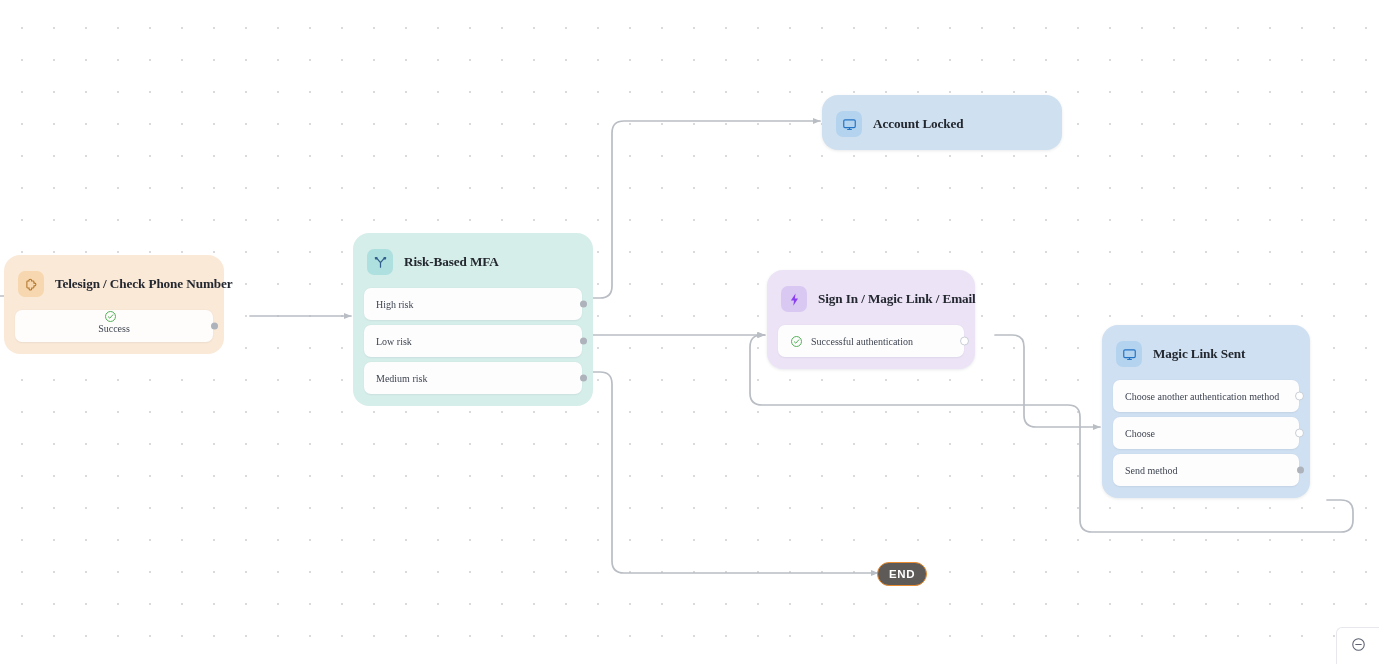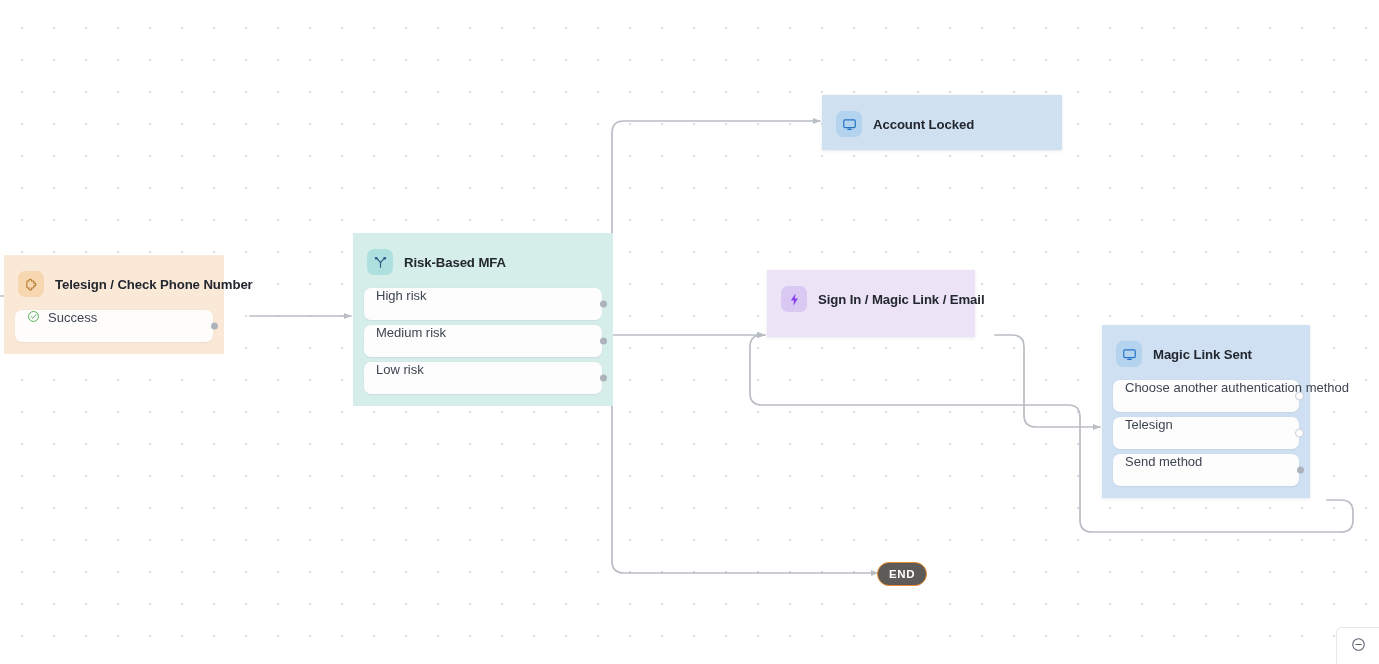--- a/index.html
+++ b/index.html
@@ -17,23 +17,24 @@
     background-position: 6px 12px;
   }
   #edges {
     position: absolute; left: 0; top: 0;
     width: 1379px; height: 664px;
     pointer-events: none;
   }
 
   .node {
     position: absolute;
-    border-radius: 0;
+    border-radius: 16px;
     box-sizing: border-box;
     padding: 11px 11px 12px 11px;
+    font-family: Liberation Serif, serif;
   }
   .node.shadowed { box-shadow: 0 1px 3px rgba(30,40,60,0.10); }
   .node-header {
     display: flex;
     align-items: center;
     gap: 11px;
     padding: 3px 2px 0 3px;
     height: 30px;
     margin-bottom: 11px;
   }
@@ -51,24 +52,24 @@
     flex: 0 0 auto;
   }
   .node-icon svg { display: block; }
 
   .row {
     position: relative;
     background: #fdfdfe;
     border-radius: 7px;
     height: 32px;
     display: flex;
-    align-items: flex-start;
+    align-items: center;
     padding: 0 12px;
     margin-bottom: 5px;
-    font-size: 13px;
+    font-size: 10px;
     color: #3e4450;
     box-shadow: 0 0.5px 1.5px rgba(40,50,70,0.07);
   }
   .row:last-child { margin-bottom: 0; }
   .row-icon { width: 13px; height: 13px; margin-right: 8px; flex: 0 0 auto; }
   .row-icon svg { display: block; }
   .row-label { white-space: nowrap; }
 
   
   .handle {
@@ -78,21 +79,21 @@
     transform: translateY(-50%);
     width: 7px; height: 7px;
     border-radius: 50%;
   }
   .handle.filled { background: #adb2bb; }
   .handle.hollow { background: #ffffff; border: 1px solid #c9ced6; }
 
   
   .node-telesign { background: #fbe9d8; }
   .node-telesign .node-icon { background: #f6d7b0; }
-  .node-telesign .row { background: #fefdfc; }
+  .node-telesign .row { background: #fefdfc; flex-direction: column; }
 
   .node-mfa { background: #d6eeea; }
   .node-mfa .node-icon { background: #aee0e0; }
 
   .node-signin { background: #ece3f7; }
   .node-signin .node-icon { background: #d9c9f2; }
 
   .node-locked { background: #cfe0f0; }
   .node-locked .node-icon { background: #b4d3ee; }
 
@@ -169,41 +170,41 @@
         <svg width="13" height="13" viewBox="0 0 24 24">
           <circle cx="12" cy="12" r="9.2" fill="none" stroke="#4caf50" stroke-width="1.8"></circle>
           <path d="M7.8 12.4 L10.7 15.1 L16.3 8.9" fill="none" stroke="#4caf50" stroke-width="1.8" stroke-linecap="round" stroke-linejoin="round"></path>
         </svg>
       </span>
       <span class="row-label">Success</span>
       <span class="handle filled"></span>
     </div>
   </div>
 
-  <div class="node node-mfa" style="left:353px; top:233px; width:260px;">
+  <div class="node node-mfa" style="left:353px; top:233px; width:240px;">
     <div class="node-header">
       <span class="node-icon">
         <svg width="15" height="15" viewBox="0 0 24 24">
           <path d="M5.5 4.5 L12 12.2 L12 19.5 M18.5 4.5 L12 12.2" fill="none" stroke="#2f5f8a" stroke-width="2" stroke-linecap="round" stroke-linejoin="round"></path>
           <rect x="3" y="3" width="4" height="4" rx="1" fill="#2f5f8a"></rect>
           <rect x="17" y="3" width="4" height="4" rx="1" fill="#2f5f8a"></rect>
         </svg>
       </span>
       <span class="node-title">Risk-Based MFA</span>
     </div>
     <div class="row">
       <span class="row-label">High risk</span>
       <span class="handle filled"></span>
     </div>
     <div class="row">
+      <span class="row-label">Low risk</span>
+      <span class="handle filled"></span>
+    </div>
+    <div class="row">
       <span class="row-label">Medium risk</span>
-      <span class="handle filled"></span>
-    </div>
-    <div class="row">
-      <span class="row-label">Low risk</span>
       <span class="handle filled"></span>
     </div>
   </div>
 
   <div class="node node-locked shadowed" style="left:822px; top:95px; width:240px; padding-bottom:11px;">
     <div class="node-header" style="margin-bottom:0;">
       <span class="node-icon">
         <svg width="15" height="15" viewBox="0 0 24 24">
           <rect x="2.8" y="4.5" width="18.4" height="12.4" rx="2" fill="none" stroke="#2574c4" stroke-width="1.9"></rect>
           <path d="M9 20 L15 20" stroke="#2574c4" stroke-width="1.9" stroke-linecap="round"></path>
@@ -216,39 +217,49 @@
 
   <div class="node node-signin shadowed" style="left:767px; top:270px; width:208px;">
     <div class="node-header">
       <span class="node-icon">
         <svg width="15" height="15" viewBox="0 0 24 24">
           <path d="M13.6 2.2 L6.2 13.4 L11.2 13.4 L10.1 21.8 L17.6 10.4 L12.6 10.4 z" fill="#8a3ff0"></path>
         </svg>
       </span>
       <span class="node-title">Sign In / Magic Link / Email</span>
     </div>
+    <div class="row">
+      <span class="row-icon">
+        <svg width="13" height="13" viewBox="0 0 24 24">
+          <circle cx="12" cy="12" r="9.2" fill="none" stroke="#4caf50" stroke-width="1.8"></circle>
+          <path d="M7.8 12.4 L10.7 15.1 L16.3 8.9" fill="none" stroke="#4caf50" stroke-width="1.8" stroke-linecap="round" stroke-linejoin="round"></path>
+        </svg>
+      </span>
+      <span class="row-label">Successful authentication</span>
+      <span class="handle hollow"></span>
+    </div>
   </div>
 
   <div class="node node-magic shadowed" style="left:1102px; top:325px; width:208px;">
     <div class="node-header">
       <span class="node-icon">
         <svg width="15" height="15" viewBox="0 0 24 24">
           <rect x="2.8" y="4.5" width="18.4" height="12.4" rx="2" fill="none" stroke="#2574c4" stroke-width="1.9"></rect>
           <path d="M9 20 L15 20" stroke="#2574c4" stroke-width="1.9" stroke-linecap="round"></path>
           <path d="M12 17 L12 20" stroke="#2574c4" stroke-width="1.9" stroke-linecap="round"></path>
         </svg>
       </span>
       <span class="node-title">Magic Link Sent</span>
     </div>
     <div class="row">
       <span class="row-label">Choose another authentication method</span>
       <span class="handle hollow"></span>
     </div>
     <div class="row">
-      <span class="row-label">Telesign</span>
+      <span class="row-label">Choose</span>
       <span class="handle hollow"></span>
     </div>
     <div class="row">
       <span class="row-label">Send method</span>
       <span class="handle filled"></span>
     </div>
   </div>
 
   <div id="end-pill" style="left:877px; top:562px; width:48px; height:22px;text-align:center;">
     <span>END</span>

